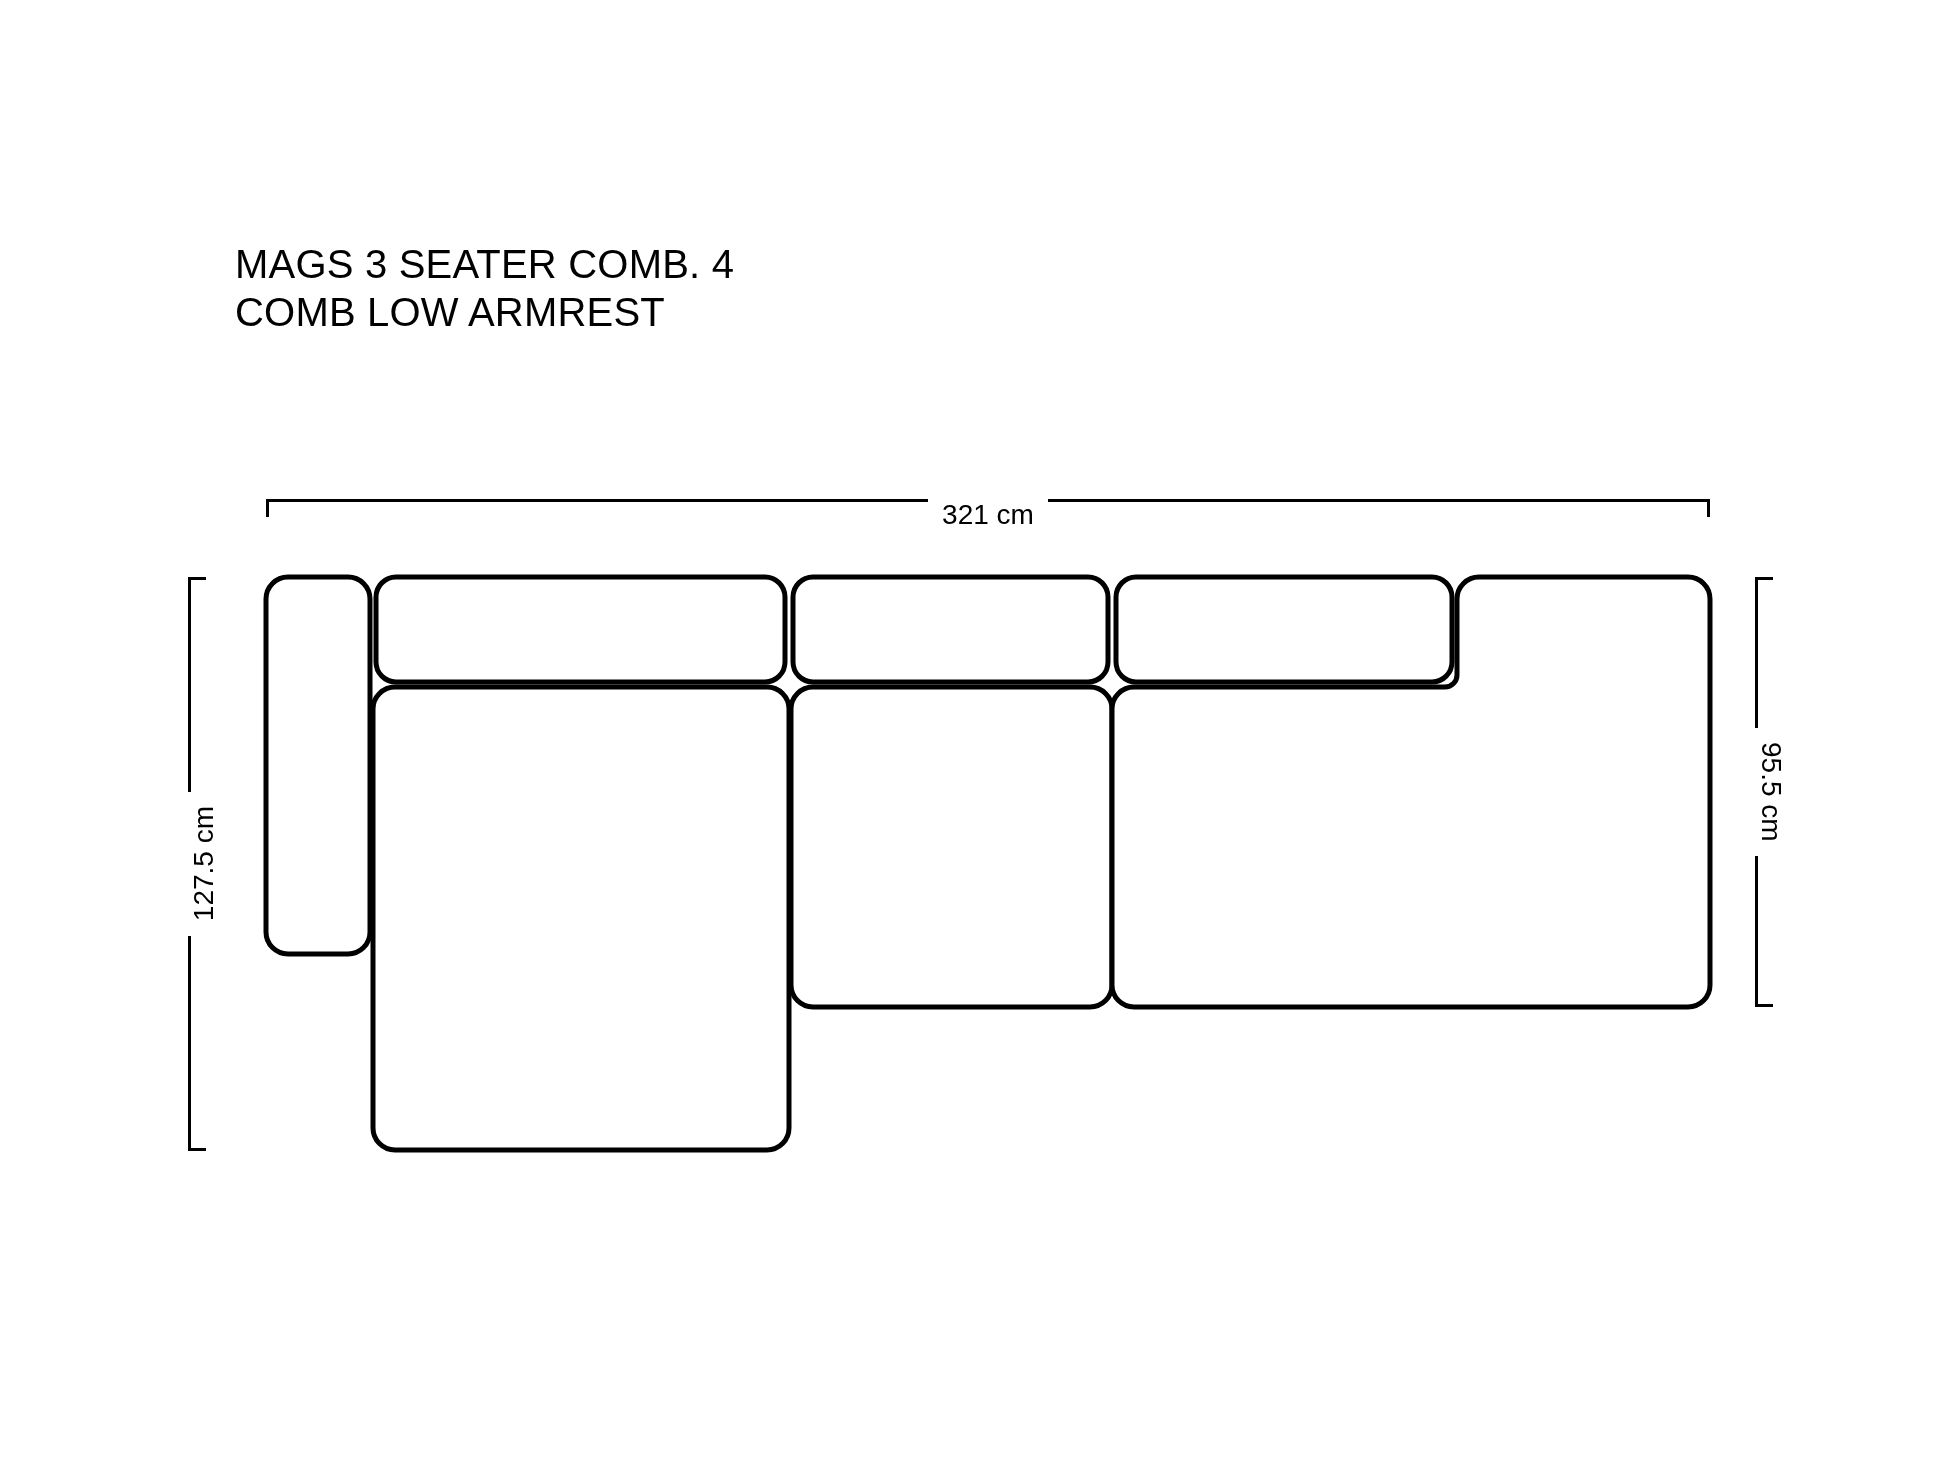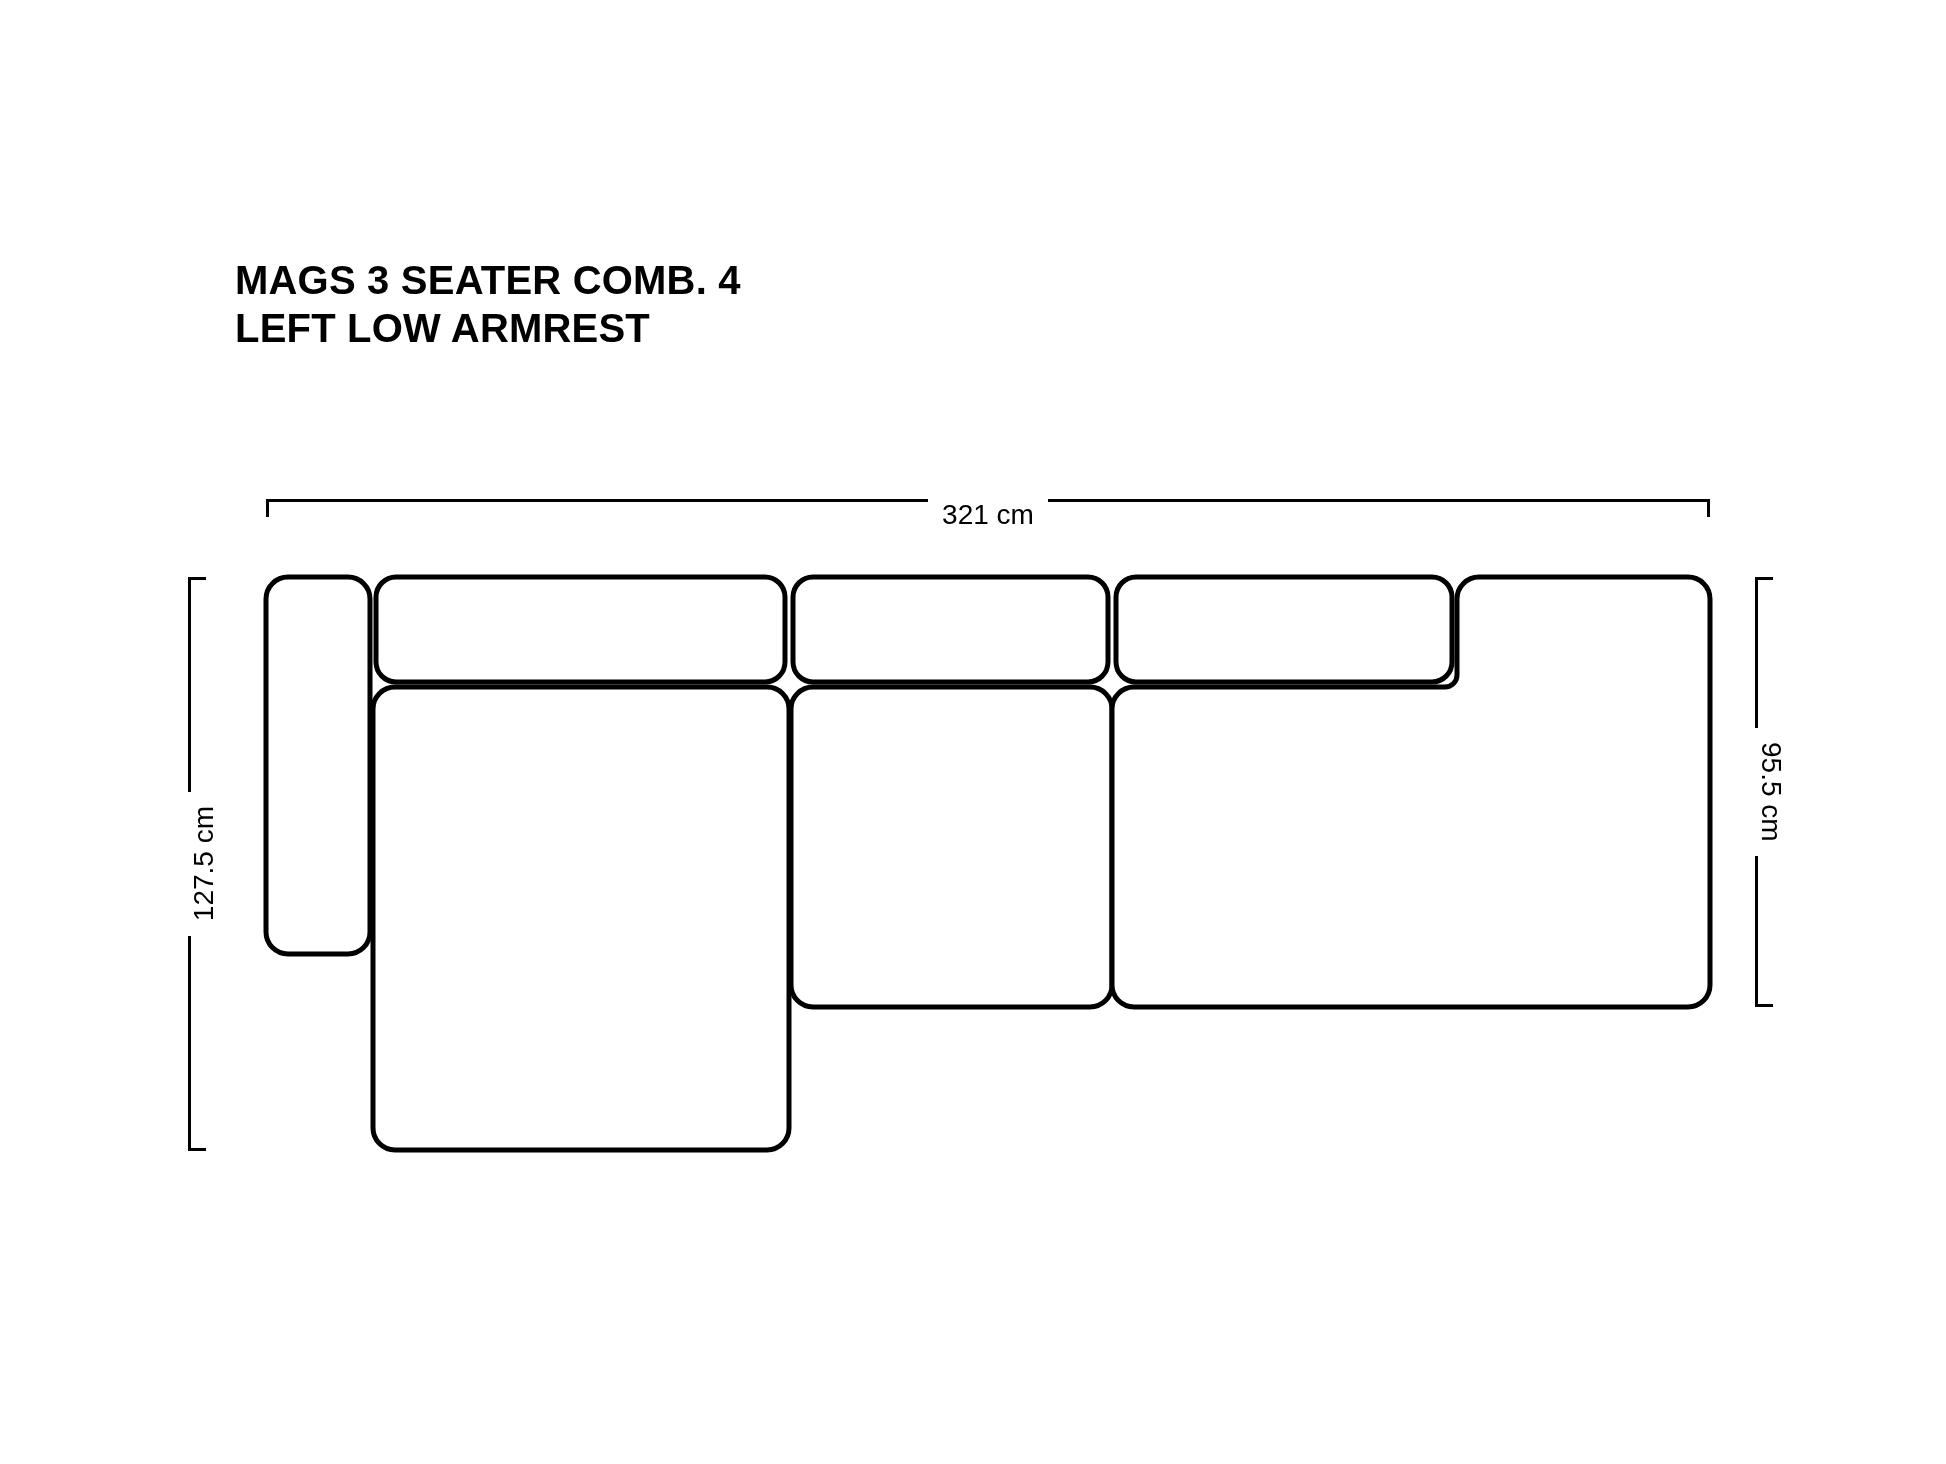--- a/index.html
+++ b/index.html
@@ -14,23 +14,23 @@
     background: #ffffff;
     font-family: "Liberation Sans", sans-serif;
     color: #000;
     overflow: hidden;
   }
 
   
   .title {
     position: absolute;
     left: 235px;
-    top: 256px;
+    top: 240px;
     font-size: 40px;
-    font-weight: 700;
+    font-weight: 400;
     line-height: 48px;
     letter-spacing: 0.2px;
     color: #000;
     white-space: nowrap;
   }
 
   
   .dim {
     position: absolute;
     display: flex;
@@ -97,21 +97,21 @@
     stroke-width: 5;
   }
 </style>
 </head>
 <body>
 
 <div class="canvas">
 
   <div class="title">
     <div>MAGS 3 SEATER COMB. 4</div>
-    <div>LEFT LOW ARMREST</div>
+    <div>COMB LOW ARMREST</div>
   </div>
 
   <div class="dim dim-h" id="dim-top">
     <span class="tick"></span>
     <span class="line"></span>
     <span class="dim-label">321 cm</span>
     <span class="line"></span>
     <span class="tick"></span>
   </div>
 

